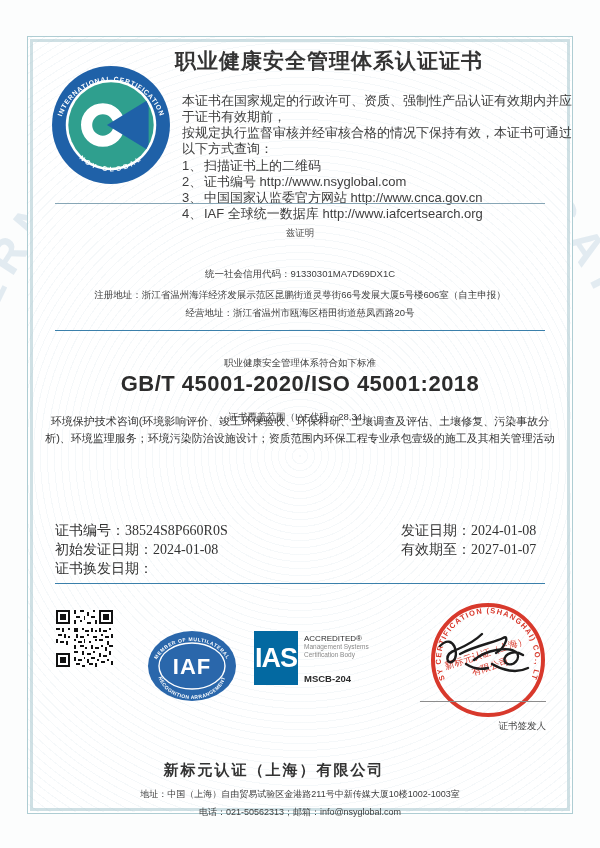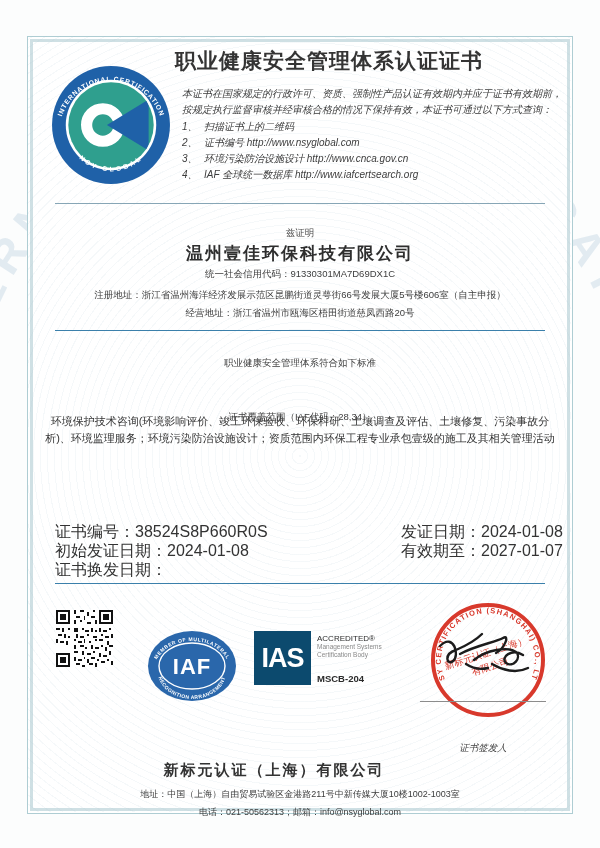--- a/index.html
+++ b/index.html
@@ -15,46 +15,46 @@
   }
   .guilloche{
     position:absolute;left:27px;top:36px;width:544px;height:776px;pointer-events:none;
     background:repeating-radial-gradient(circle at 273px 420px, rgba(160,190,205,.10) 0 1px, transparent 1px 7px);
   }
   .wm{position:absolute;left:0;top:0;z-index:0;pointer-events:none;}
   .layer{position:absolute;left:0;top:0;width:600px;height:848px;z-index:1;}
   .abs{position:absolute;}
   .ctr{text-align:center;margin-top:20px;}
   .page-title{left:175px;top:47px;width:392px;font-size:21px;font-weight:bold;color:#343434;letter-spacing:1px;}
-  .intro{left:182px;top:86px;width:390px;font-size:10px;line-height:16px;color:#3d3d3d;font-style:italic;}
+  .intro{left:182px;top:93px;width:390px;font-size:13px;line-height:16px;color:#3d3d3d;}
   .intro-list{margin-top:1px;}
   .intro-item{display:flex;line-height:16px;}
   .intro-num{width:22px;flex:none;}
   .divider{height:1px;left:55px;width:490px;}
   .div-muted{background:#87a6b6;}
   .div-blue{background:#3b80ab;}
   .certify-label{left:0;top:207px;width:600px;font-size:9.5px;color:#4a4a4a;}
   .company{left:0;top:222px;width:600px;font-size:17px;font-weight:bold;color:#2e2e2e;letter-spacing:2px;}
   .small-line{left:0;width:600px;font-size:9.5px;color:#3d3d3d;}
   .std-code{left:0;top:351px;width:600px;font-size:22px;font-weight:bold;color:#2c2c2c;letter-spacing:.5px;}
   .scope-text{left:38px;top:413px;width:524px;font-size:11px;line-height:17px;color:#333;text-align:center;}
-  .detail{font-size:16px;color:#333;}
+  .detail{font-size:14px;color:#333;font-family:Liberation Serif, serif;}
   .detail .lab{color:#333;}
   .qr{left:56px;top:610px;}
   .iaf{left:146px;top:629px;}
   .ias{left:254px;top:631px;display:flex;align-items:flex-start;}
-  .ias-box{width:57px;height:54px;background:#0c4a6e;color:#fff;display:flex;align-items:center;justify-content:center;
+  .ias-box{width:44px;height:54px;background:#0369a1;color:#fff;display:flex;align-items:center;justify-content:center;
     font-size:27px;font-weight:bold;letter-spacing:-1px;}
   .ias-text{margin-left:6px;padding-top:3px;}
   .ias-acc{font-size:8px;font-weight:normal;color:#2b2b2b;}
   .ias-sub{font-size:6.5px;color:#8a8a8a;line-height:8px;}
   .ias-code{font-size:9.5px;font-weight:bold;color:#2b2b2b;margin-top:14px;}
   .stamp{left:426px;top:598px;}
   .sign-line{left:420px;top:701px;width:126px;height:1px;background:#8c8c8c;}
-  .signer{left:420px;top:742px;width:126px;font-size:9.5px;color:#444;text-align:center;font-style:italic;}
+  .signer{left:420px;top:720px;width:126px;font-size:9.5px;color:#444;text-align:right;}
   .footer-co{left:0;top:741px;width:548px;font-size:15px;font-weight:bold;color:#333;letter-spacing:2px;}
   .footer-small{left:0;width:600px;font-size:9px;color:#3d3d3d;}
 </style>
 </head>
 <body>
 
 <svg class="wm" width="600" height="848" viewBox="0 0 600 848">
   <defs>
     <clipPath id="wmclip">
         <circle cx="300" cy="452" r="215"></circle>
@@ -108,40 +108,40 @@
       <div class="intro-item">
         <span class="intro-num">1、</span>
         <span>扫描证书上的二维码</span>
       </div>
       <div class="intro-item">
         <span class="intro-num">2、</span>
         <span>证书编号 http://www.nsyglobal.com</span>
       </div>
       <div class="intro-item">
         <span class="intro-num">3、</span>
-        <span>环境污染防治设施设计 http://www.cnca.gov.cn</span>
+        <span>中国国家认监委官方网站 http://www.cnca.gov.cn</span>
       </div>
       <div class="intro-item">
         <span class="intro-num">4、</span>
         <span>IAF 全球统一数据库 http://www.iafcertsearch.org</span>
       </div>
     </div>
   </div>
 
   <div class="abs divider div-muted" style="top:203px"></div>
 
   <div class="abs certify-label ctr">兹证明</div>
-  <div class="abs company ctr">温州壹佳环保科技有限公司</div>
   <div class="abs small-line ctr" style="top:248px">统一社会信用代码：91330301MA7D69DX1C</div>
   <div class="abs small-line ctr" style="top:269px">注册地址：浙江省温州海洋经济发展示范区昆鹏街道灵萼街66号发展大厦5号楼606室（自主申报）</div>
   <div class="abs small-line ctr" style="top:287px">经营地址：浙江省温州市瓯海区梧田街道慈凤西路20号</div>
 
   <div class="abs divider div-blue" style="top:330px"></div>
 
   <div class="abs small-line ctr" style="top:337px">职业健康安全管理体系符合如下标准</div>
+  <div class="abs std-code ctr">GB/T 45001-2020/ISO 45001:2018</div>
   <div class="abs small-line ctr" style="top:391px">证书覆盖范围（IAF代码：28,34）</div>
   <div class="abs scope-text">环境保护技术咨询(环境影响评价、竣工环保验收、环保科研、土壤调查及评估、土壤修复、污染事故分析)、环境监理服务；环境污染防治设施设计；资质范围内环保工程专业承包壹级的施工及其相关管理活动</div>
 
   <div class="abs detail" style="left:55px;top:522px">
     <span class="lab">证书编号：</span><span>38524S8P660R0S</span>
   </div>
   <div class="abs detail" style="left:401px;top:522px">
     <span class="lab">发证日期：</span><span>2024-01-08</span>
   </div>
   <div class="abs detail" style="left:55px;top:541px">

